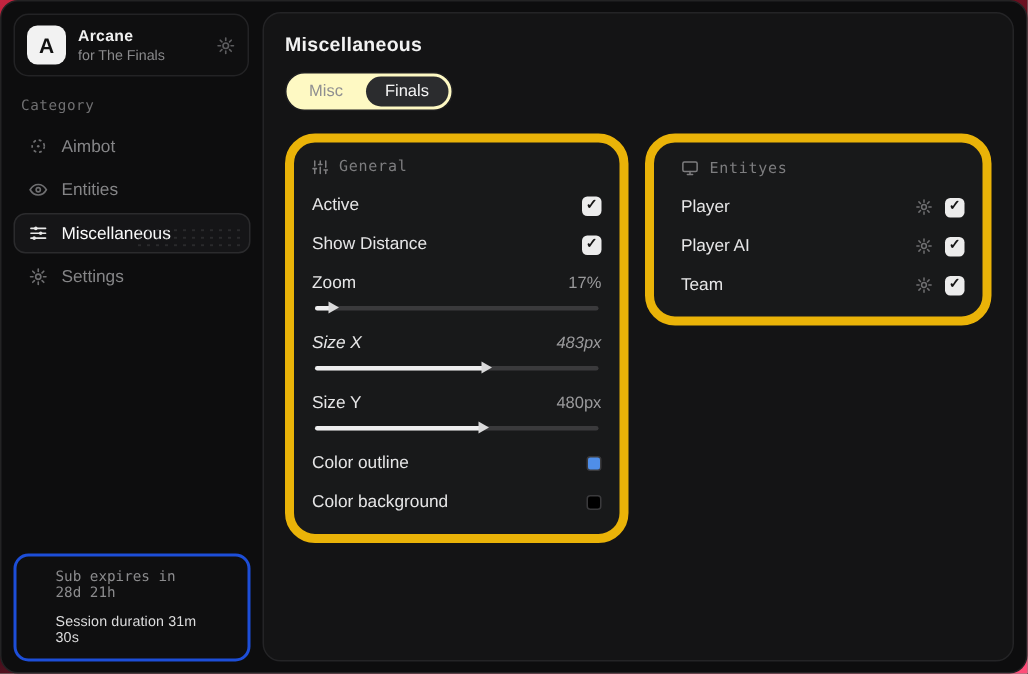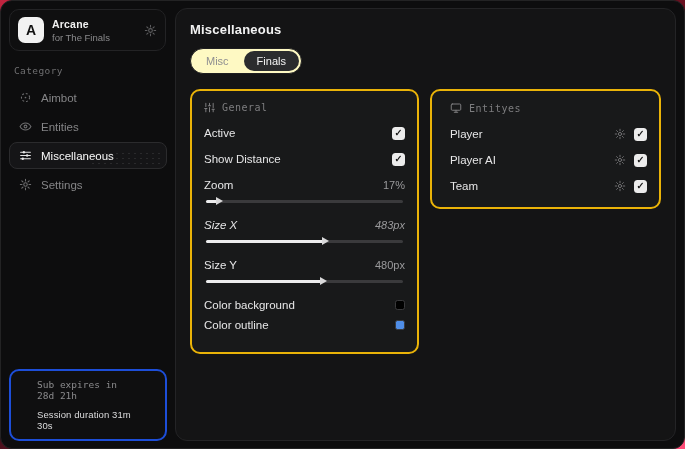--- a/index.html
+++ b/index.html
@@ -61,21 +61,21 @@
   .tabs {
     display:inline-flex; margin-top:11px; background:#fef9c3; border:1px solid #1e1e20;
     border-radius:999px; padding:2px; gap:2px;
   }
   .tab {
     padding:4px 13px; border-radius:999px; font-size:11px; color:#8f8f91; cursor:pointer;
   }
   .tab.active { background:#2b2c2e; color:#f5f5f5; }
   .panels { display:flex; gap:11px; margin-top:15px; align-items:flex-start; }
   .panel {
-    background:#18191a; border:2px solid #eab308; border-radius:10px; padding:9px 12px 11px;
+    background:#18191a; border:6px solid #eab308; border-radius:20px; padding:9px 12px 11px;
   }
   .panel.general { width:237px; }
   .panel.entities { width:239px;padding-left:18px; }
   .panel-head {
     display:flex; align-items:center; gap:7px; color:#7d7d7f; margin:2px 0 10px;
   }
   .panel-head .picon { display:flex; color:#7d7d7f; }
   .panel-head-label { font-size:10px; font-family:"DejaVu Sans Mono", monospace; letter-spacing:.5px; }
   .row { display:flex; align-items:center; justify-content:space-between; min-height:20px; margin-bottom:6px; }
   .row-label { color:#e6e6e7; font-size:11.5px; }
@@ -219,28 +219,28 @@
         <div class="row" style="margin-bottom:2px;">
           <span class="row-label">Size Y</span>
           <span class="row-value">480px</span>
         </div>
         <div class="slider">
           <div class="track"></div>
           <div class="fill" style="width: 59%;"></div>
           <div class="thumb" style="left: 59%;"></div>
         </div>
 
+        <div class="row">
+          <span class="row-label">Color outline</span>
+          <span class="swatch" style="background: rgb(79, 142, 232);"></span>
+        </div>
+
         <div class="row" style="margin-bottom:0;">
           <span class="row-label">Color background</span>
           <span class="swatch" style="background: rgb(0, 0, 0);"></span>
-        </div>
-
-        <div class="row">
-          <span class="row-label">Color outline</span>
-          <span class="swatch" style="background: rgb(79, 142, 232);"></span>
         </div>
       </div>
 
       <div class="panel entities">
         <div class="panel-head">
           <span class="picon">
             <svg width="12" height="12" viewBox="0 0 24 24" fill="none" stroke="currentColor" stroke-width="2" stroke-linecap="round">
               <rect x="2.5" y="4" width="19" height="12.5" rx="2"></rect>
               <path d="M8.5 20.5h7M12 16.5v4"></path>
             </svg>

